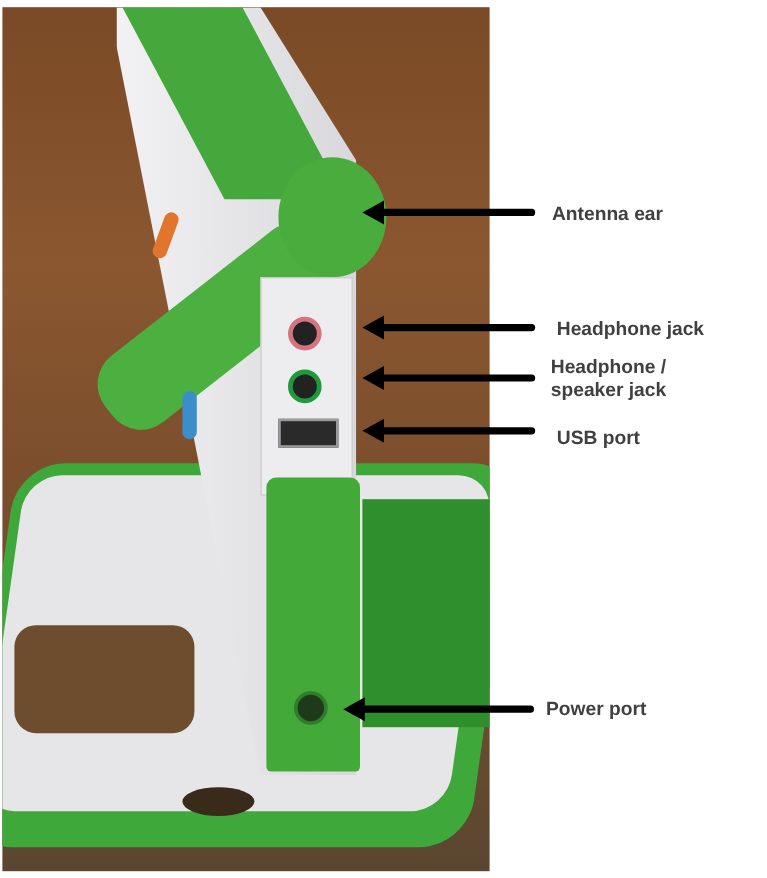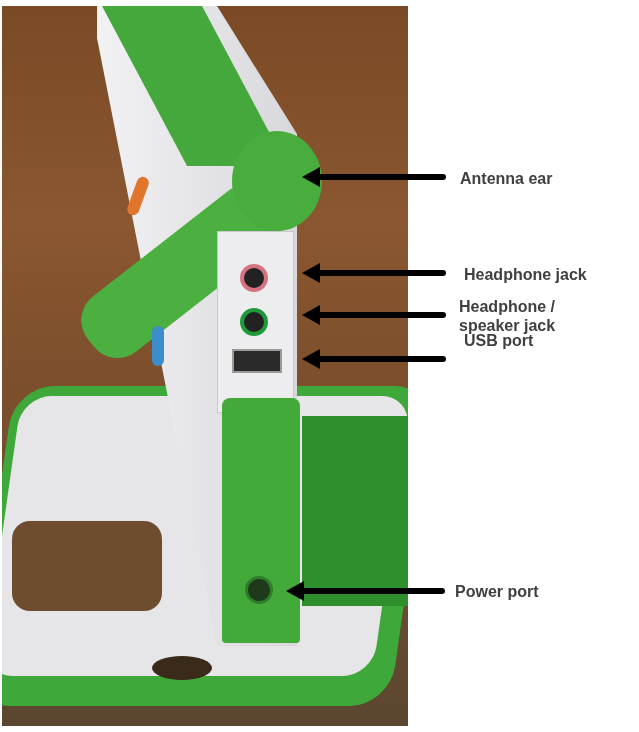--- a/index.html
+++ b/index.html
@@ -43,16 +43,16 @@
 <div class="arrow" style="left:316px;top:174px;width:130px;"></div>
 <div class="label" style="left:460px;top:169px;">Antenna ear</div>
 
 <div class="arrow" style="left:316px;top:270px;width:130px;"></div>
 <div class="label" style="left:464px;top:265px;">Headphone jack</div>
 
 <div class="arrow" style="left:316px;top:312px;width:130px;"></div>
 <div class="label" style="left:439px;top:297px;width:150px;margin-left:20px;">Headphone / speaker jack</div>
 
 <div class="arrow" style="left:316px;top:356px;width:130px;"></div>
-<div class="label" style="left:464px;top:331px;">USB port</div>
+<div class="label" style="left:464px;top:356px;">USB port</div>
 
 <div class="arrow" style="left:300px;top:588px;width:145px;"></div>
 <div class="label" style="left:455px;top:582px;">Power port</div>
 
 </body></html>

